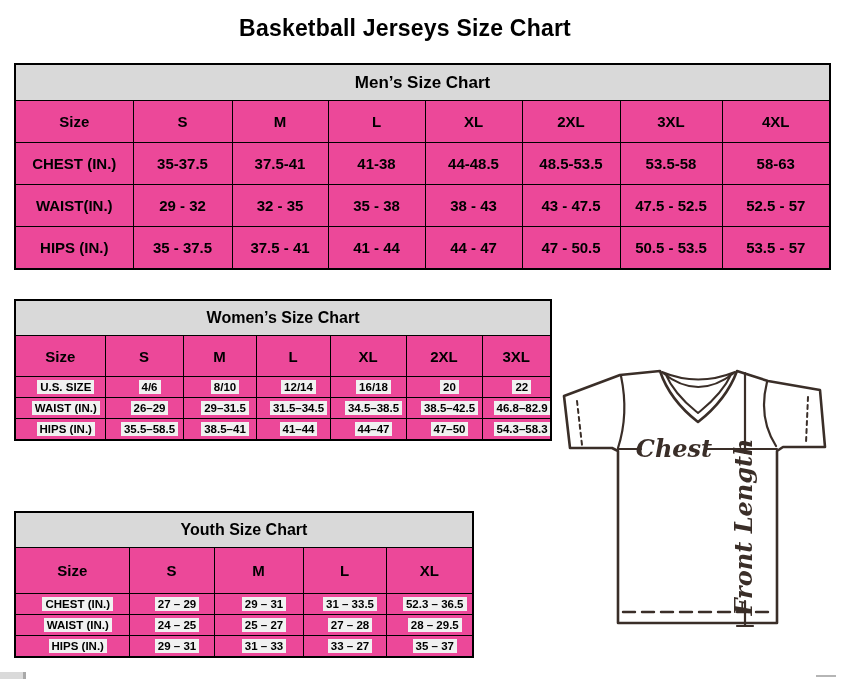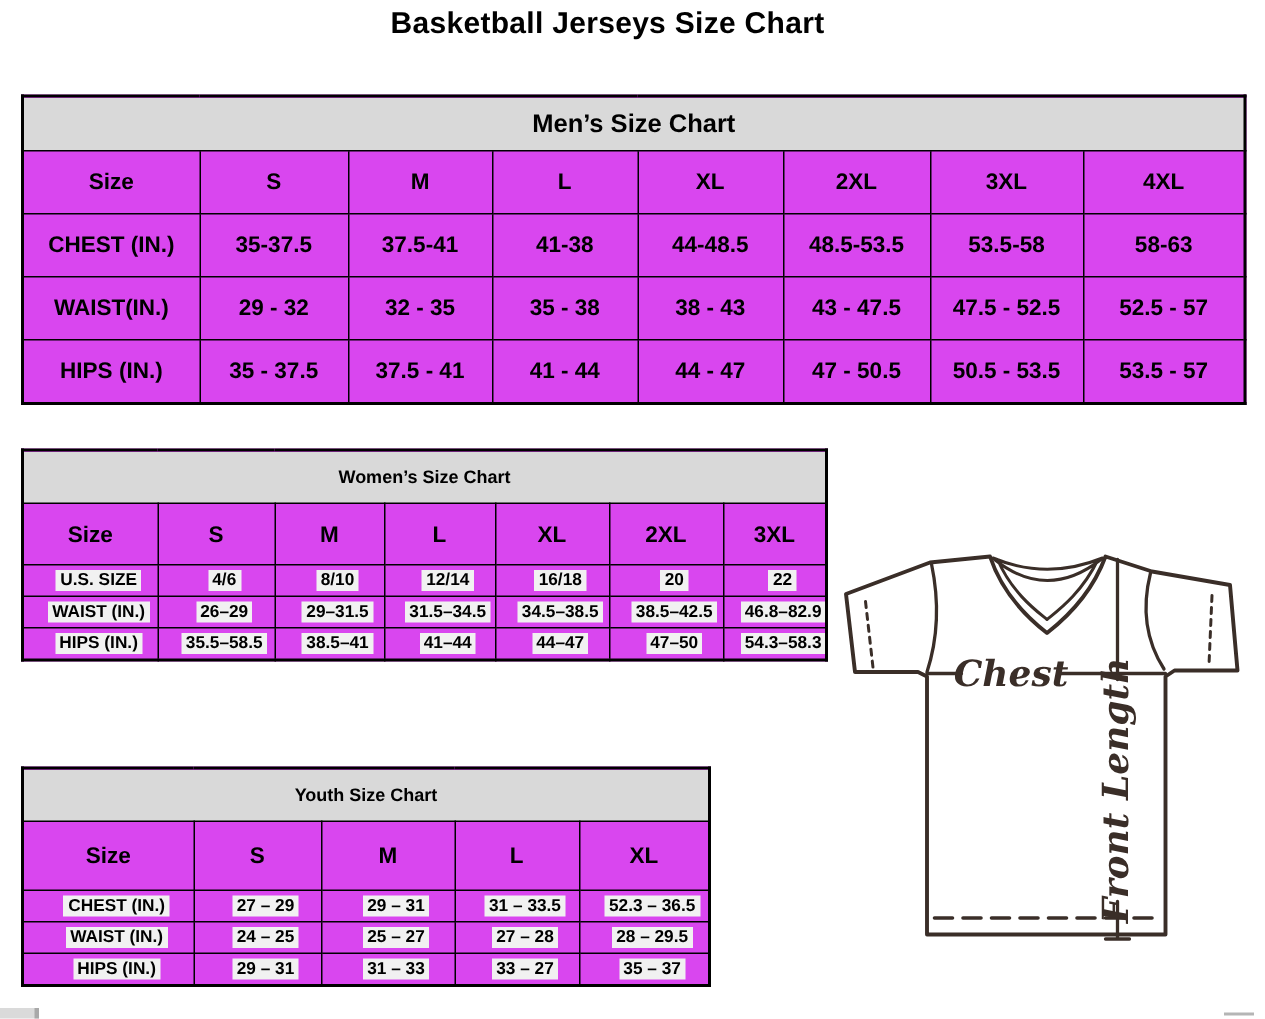--- a/index.html
+++ b/index.html
@@ -1,33 +1,33 @@
 <!DOCTYPE html>
 <html><head>
 <meta charset="utf-8">
 <style>
   html,body { margin:0; padding:0; }
   body {
     width:843px; height:679px; position:relative; overflow:hidden;
     background:#ffffff; font-family:"Liberation Sans", sans-serif; color:#000;
   }
   .page-title {
-    position:absolute; left:0; top:5px; width:810px; text-align:center;
-    font-size:20px; font-weight:bold; letter-spacing:0.2px;
+    position:absolute; left:0; top:15px; width:810px; text-align:center;
+    font-size:23px; font-weight:bold; letter-spacing:0.2px;
   }
   table.sizes {
     position:absolute; border-collapse:collapse; table-layout:fixed;
-    border:2.5px solid #000; background:#d946ef;
+    border:2.5px solid #000; background:#ec4899;
   }
   table.sizes td {
     border:1.5px solid #000; text-align:center; vertical-align:middle;
     font-weight:bold; padding:0; overflow:hidden; white-space:nowrap;
   }
   td.caption { background:#d9d9d9; font-size:17px; height:35px; }
-  .womens td.caption, .youth td.caption { font-size:12px; height:34px; }
+  .womens td.caption, .youth td.caption { font-size:16px; height:34px; }
 
   .mens  { left:14px; top:63px;  width:815px; font-size:15px; }
   .womens{ left:14px; top:299px; width:536px; font-size:15px; }
   .youth { left:14px; top:495px; width:458px; font-size:15px;margin-top:16px; }
 
   .mens  tr.rbig   td { height:41px; }
   .womens tr.rcols td { height:40px; }
   .youth  tr.rcols td { height:45px; }
   .womens tr.rsm  td, .youth tr.rsm td { height:20px; font-size:11.5px;padding-left:11px; }
 

